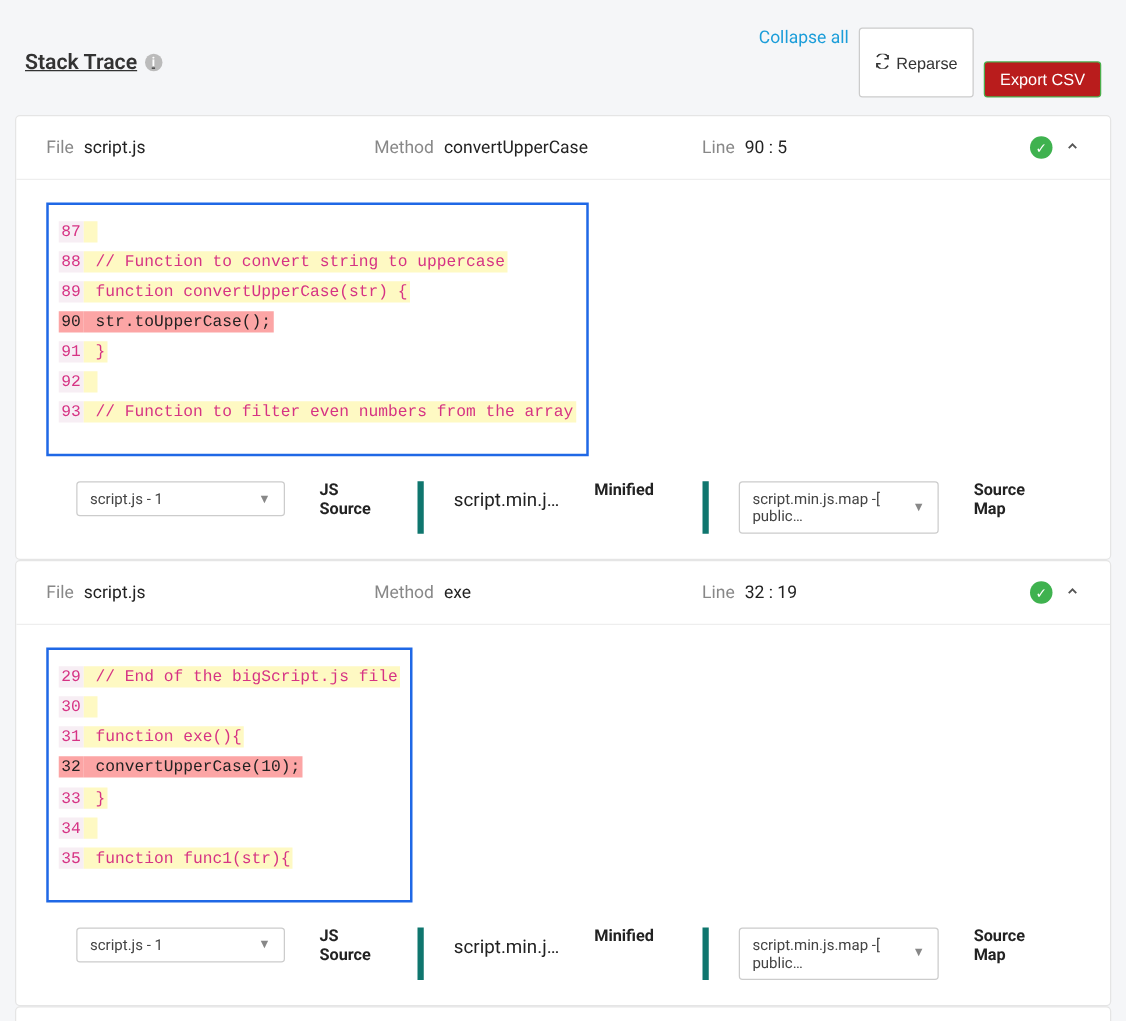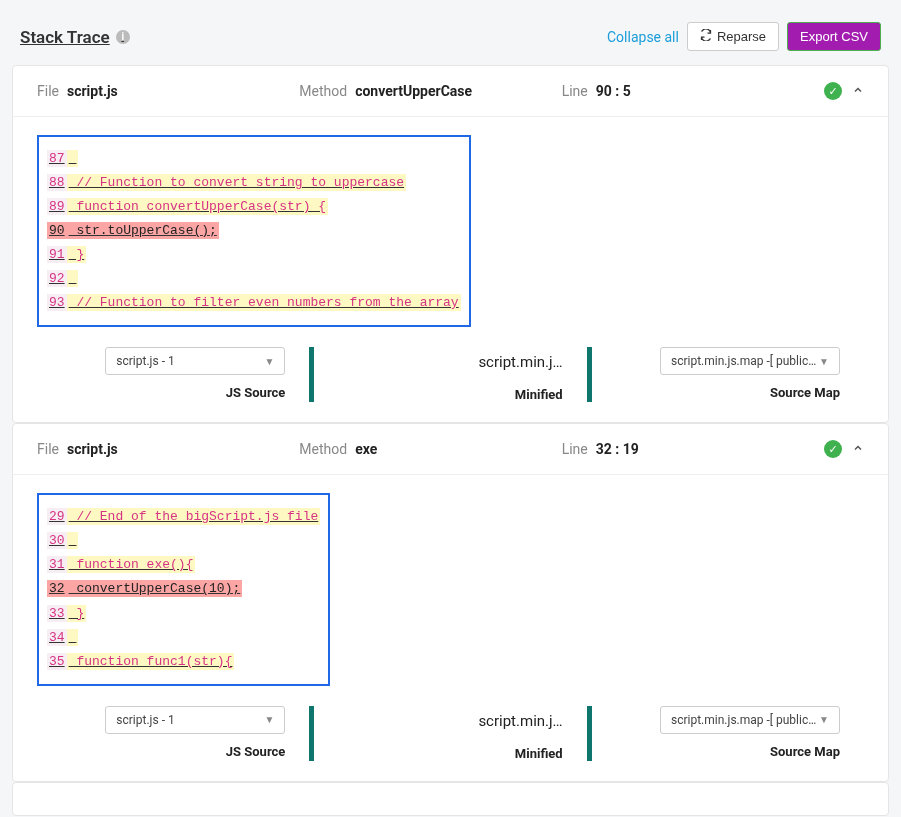--- a/index.html
+++ b/index.html
@@ -33,79 +33,79 @@
     width: 14px; height: 14px;
     border-radius: 50%;
     background: #bbb;
     color: #fff;
     font-size: 10px;
     display: inline-flex;
     align-items: center;
     justify-content: center;
     font-weight: bold;
   }
-  .header-right { display: flex; align-items: center; gap: 8px; }
+  .header-right { display: flex; gap: 8px; }
   .link-btn {
     color: #1b9dd9;
     font-size: 14px;
     cursor: pointer;
   }
   .btn {
     display: inline-flex;
     align-items: center;
     gap: 5px;
     padding: 6px 12px;
     border: 1px solid #ccc;
     background: #fff;
     border-radius: 3px;
     font-size: 13px;
     cursor: pointer;
     color: #333;
   }
   .btn.green {
-    background: #a21caf;
+    background: #b91c1c;
     border-color: #4cae4c;
     color: #fff;
+    margin-top: 27px;
   }
   
   .frame {
     background: #fff;
     border: 1px solid #e5e5e5;
     border-radius: 4px;
     overflow: hidden;
   }
   .frame-header {
     display: flex;
     align-items: center;
     padding: 16px 24px;
     border-bottom: 1px solid #eee;
   }
   .frame-header.noborder { border-bottom: none; }
   .fh-group { flex: 1; display: flex; align-items: baseline; gap: 8px; }
   .fh-label { color: #888; font-size: 14px; }
-  .fh-value { font-weight: 700; font-size: 14px; color: #222; }
+  .fh-value { font-weight: 400; font-size: 14px; color: #222; }
   .fh-actions { display: flex; align-items: center; gap: 10px; }
   .check-icon {
     width: 18px; height: 18px; border-radius: 50%;
     background: #3fb24f; color: #fff;
     display: inline-flex; align-items: center; justify-content: center;
     font-size: 11px;
   }
   .chevron-icon {
     color: #555;
     font-size: 12px;
   }
   
   .code-block {
     margin: 18px 24px 4px 24px;
     border: 2.5px solid #1f68e6;
     display: inline-block;
-    padding: 10px 8px 10px 8px;
+    padding: 10px 8px 21px 8px;
     max-width: 100%;
-    text-decoration: underline;
   }
   .code-line {
     font-family: "Courier New", Courier, monospace;
     font-size: 13px;
     line-height: 1.85;
     white-space: pre;
   }
   .code-line .num {
     color: #d63384;
     background: #f7eef4;
@@ -123,23 +123,23 @@
   
   .picker-row {
     display: flex;
     align-items: stretch;
     padding: 16px 24px 20px 24px;
     gap: 0;
   }
   .picker-col {
     flex: 1;
     display: flex;
-    flex-direction: column;
-    align-items: flex-end;
-    gap: 10px;
+    flex-direction: row;
+    align-items: flex-start;
+    gap: 28px;
     padding: 0 24px;
   }
   .picker-col + .picker-col { border-left: 5px solid #0f766e; }
   .picker-select {
     width: 180px;
     border: 1px solid #ccc;
     border-radius: 3px;
     padding: 6px 10px;
     font-size: 12px;
     color: #444;

